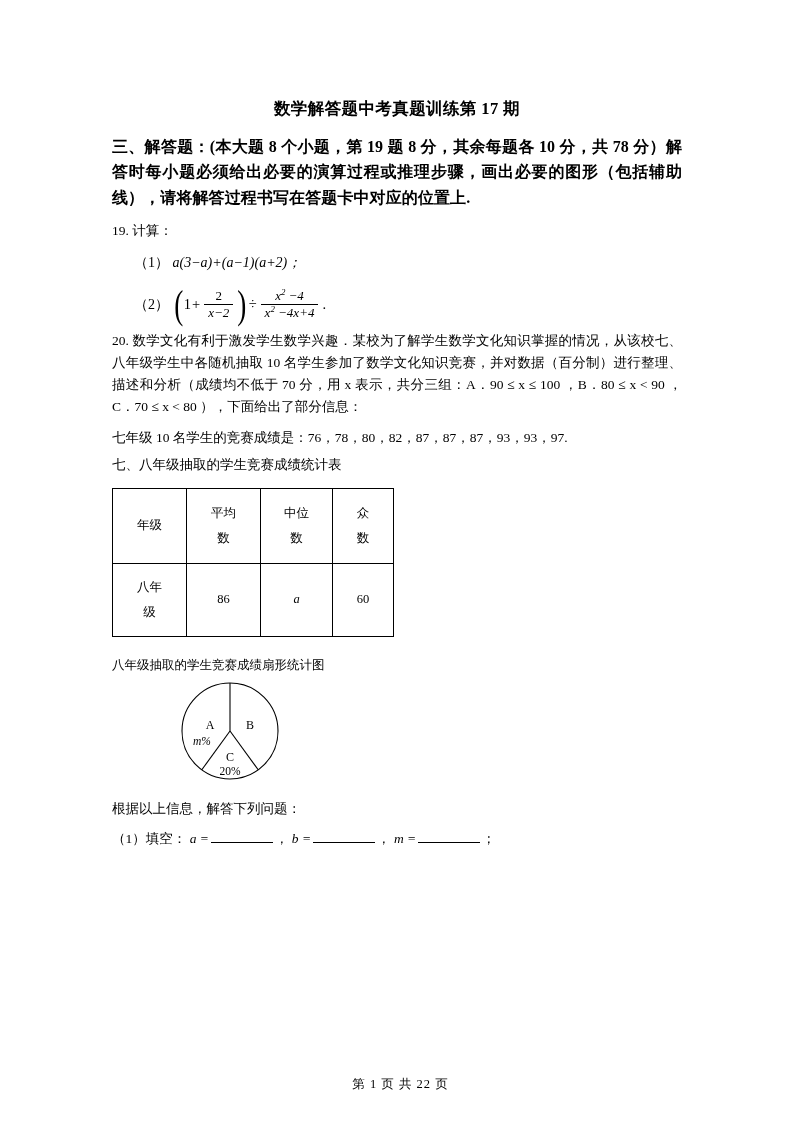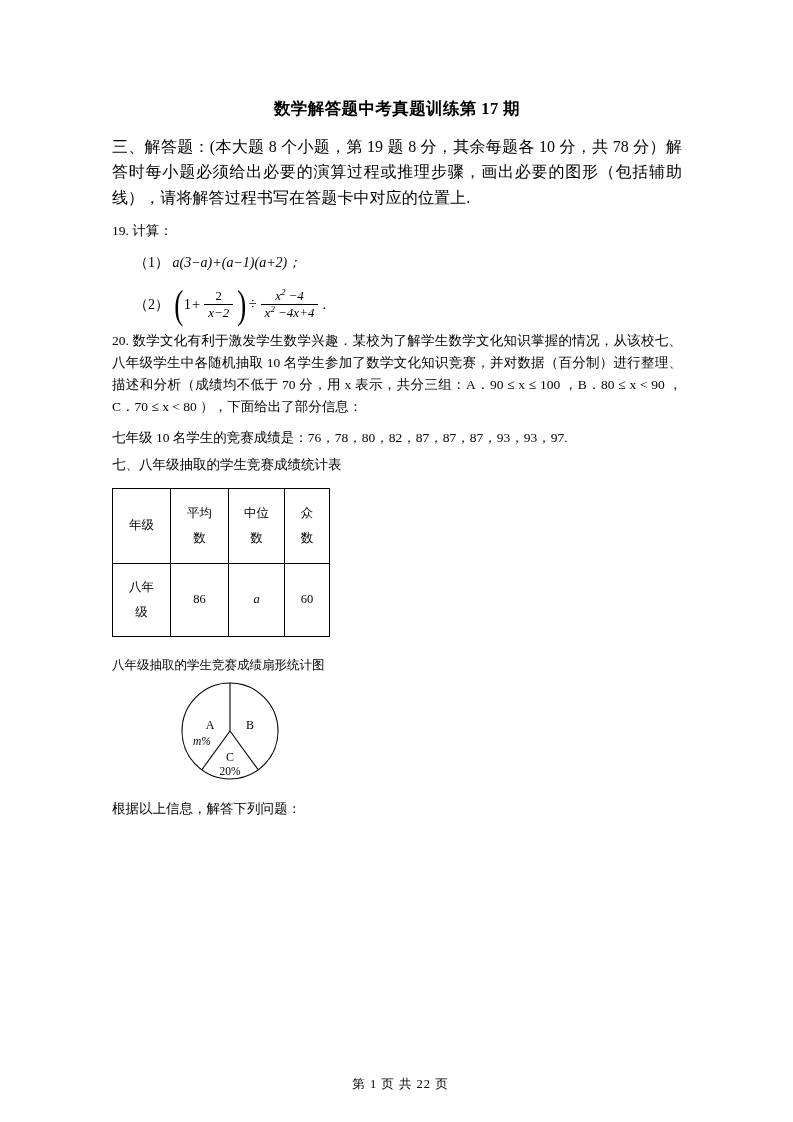--- a/index.html
+++ b/index.html
@@ -36,21 +36,21 @@
   }
   .doc-subtitle {
     text-align: center;
     font-weight: bold;
     font-size: 15.5px;
     line-height: 1.55;
     letter-spacing: 0.4px;
     margin-top: 9px;
   }
   .section-head {
-    font-weight: normal;
+    font-weight: bold;
     font-size: 16px;
     line-height: 1.62;
     text-align: justify;
     margin-top: 12px;
     letter-spacing: 0.1px;
   }
 
   
   .para {
     font-size: 13.5px;
@@ -117,21 +117,21 @@
     margin-left: 0px;
     table-layout: fixed;
     width: 205px;
   }
   .stat-table td {
     border: 1px solid #000000;
     text-align: center;
     vertical-align: middle;
     font-size: 12.5px;
     line-height: 1.95;
-    padding: 2px 1px;
+    padding: 2px 9px;
   }
   .stat-table .c0 { width: 55px; }
   .stat-table .c1 { width: 55px; }
   .stat-table .c2 { width: 53px; }
   .stat-table .c3 { width: 42px; }
   .stat-table tr.hdr td { height: 70px; }
   .stat-table tr.datarow td { height: 68px; }
   .stack { display: block; }
 
   
@@ -263,18 +263,24 @@
         <text x="30" y="48" font-family="Liberation Serif, serif" font-size="12" text-anchor="middle">A</text>
         <text x="22" y="64" font-family="Liberation Serif, serif" font-size="11.5" font-style="italic" text-anchor="middle">m%</text>
         <text x="70" y="48" font-family="Liberation Serif, serif" font-size="12" text-anchor="middle">B</text>
         <text x="50" y="80" font-family="Liberation Serif, serif" font-size="12" text-anchor="middle">C</text>
         <text x="50" y="94" font-family="Liberation Serif, serif" font-size="11.5" text-anchor="middle">20%</text>
       </svg>
     </div>
 
     <div class="para">根据以上信息，解答下列问题：</div>
 
+    <div class="para">
+      <span>（1）填空：</span>
+      <span class="mi">a =</span><span class="blank"></span>，
+      <span class="mi">b =</span><span class="blank"></span>，
+      <span class="mi">m =</span><span class="blank"></span><span>；</span>
+    </div>
 
   </div>
 
   <div class="footer">第 1 页  共 22 页</div>
 
 </div>
 
 </body></html>

